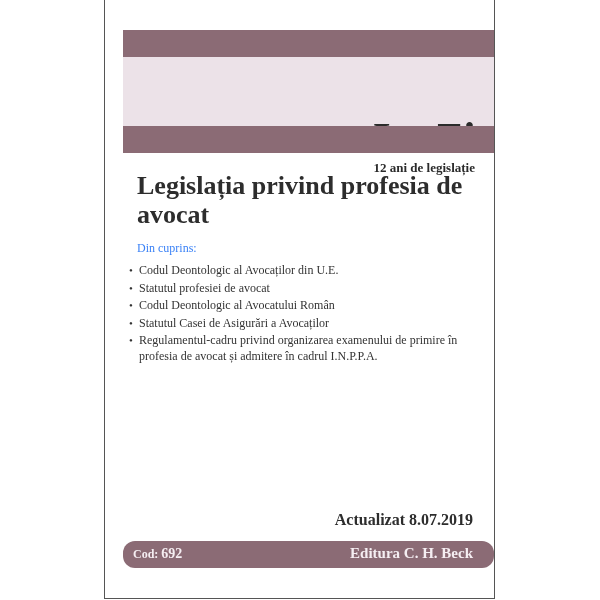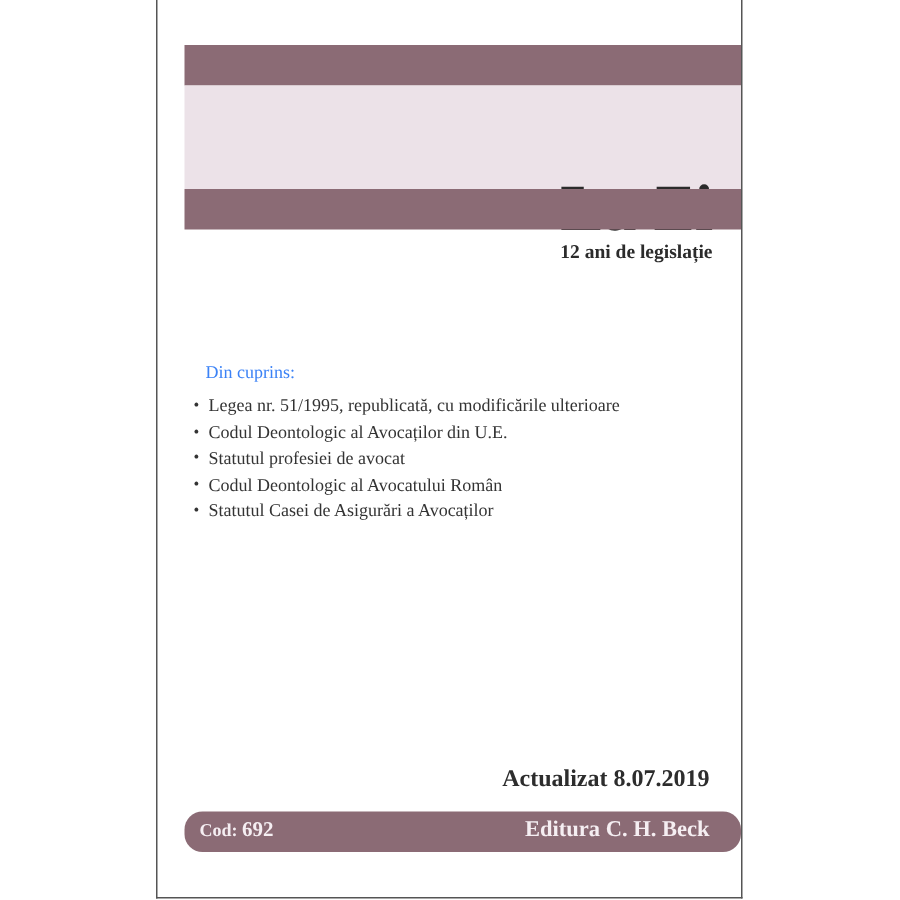--- a/index.html
+++ b/index.html
@@ -32,27 +32,28 @@
 <div class="cover">
   <div class="band-dark band-top1"></div>
   <div class="band-light">
     <div class="series">
       <div class="name">La Zi</div>
       <div class="sub">12 ani de legislație</div>
     </div>
   </div>
   <div class="band-dark band-top2"></div>
 
+  <div class="title">Legislația privind profesia de avocat</div>
   <div class="toc-label">Din cuprins:</div>
   <ul class="toc">
-    <li>Legea nr. 51/1995, republicată, cu modificările ulterioare</li>
     <li>Codul Deontologic al Avocaților din U.E.</li>
     <li>Statutul profesiei de avocat</li>
     <li>Codul Deontologic al Avocatului Român</li>
     <li>Statutul Casei de Asigurări a Avocaților</li>
+    <li>Regulamentul-cadru privind organizarea examenului de primire în profesia de avocat și admitere în cadrul I.N.P.P.A.</li>
   </ul>
 
   <div class="updated">Actualizat 8.07.2019</div>
 
   <div class="band-bottom">
     <div class="code">
       <span>Cod:</span>
       <span class="val">692</span>
     </div>
     <div class="publisher">Editura C. H. Beck</div>

